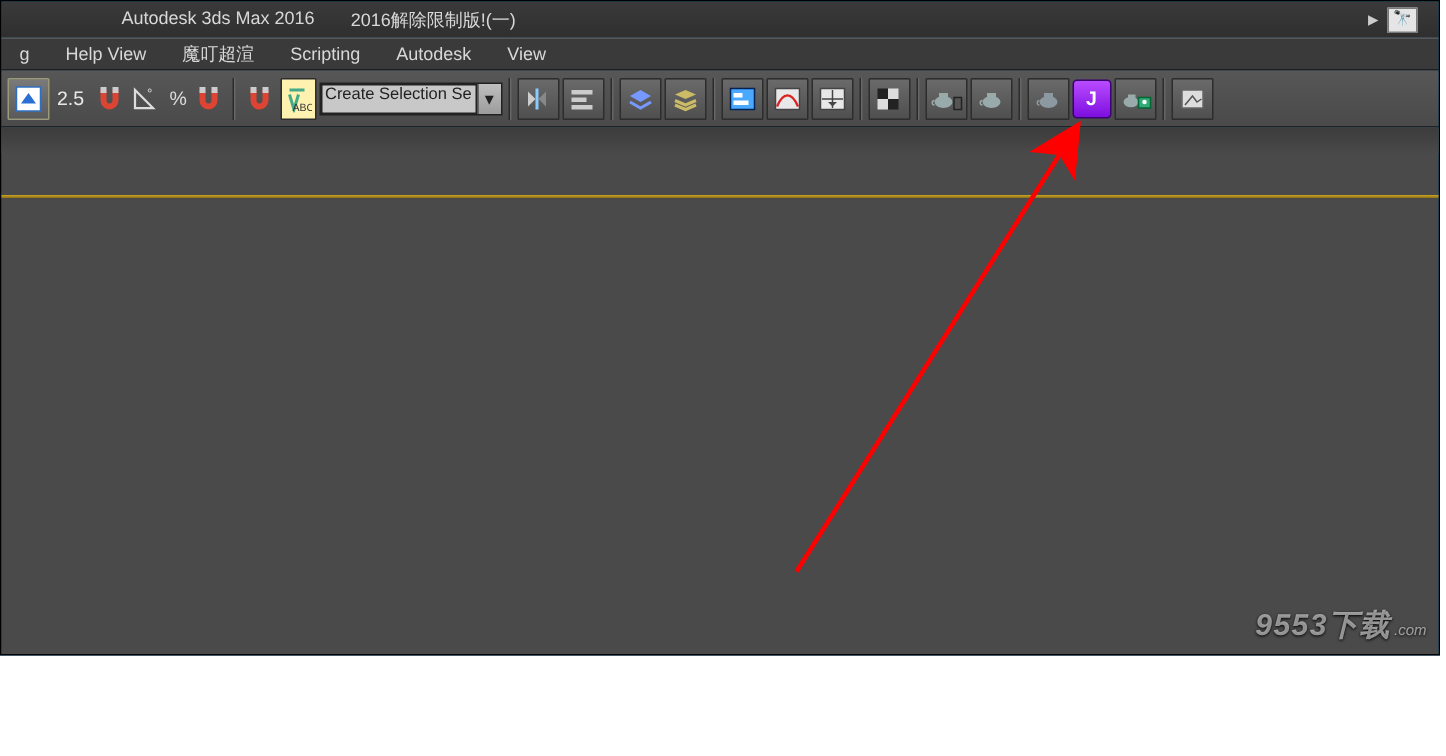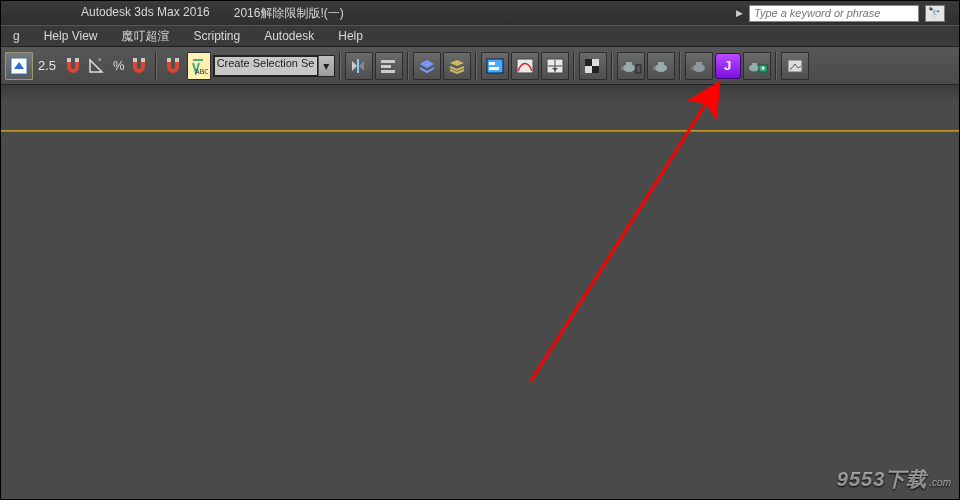--- a/index.html
+++ b/index.html
@@ -5,21 +5,21 @@
   * { box-sizing: border-box; margin:0; padding:0; }
   body {
     width:964px; height:504px;
     background:#fff;
     font-family: Arial, sans-serif;
     font-size:12px;
     position:relative;
     overflow:hidden;
   }
   .app {
-    width:960px; height:500px;
+    width:960px; height:437px;
     border:1px solid #000;
     position:relative;
     background:#0369a1;
   }
   
   .titlebar {
     height:24px;
     background:linear-gradient(#3a3a3a,#2f2f2f);
     display:flex;
     align-items:center;
@@ -181,34 +181,33 @@
 
 <div class="app">
 
   <div class="titlebar">
     <div class="titles">
       <span>Autodesk 3ds Max 2016</span>
       <span>2016解除限制版!(一)</span>
     </div>
     <div class="search-area">
       <span style="color:#ccc;font-size:9px;">▶</span>
-      <input class="search-input" placeholder="Type a keyword or phrase" style="">
       <div class="search-btn">
         <span>🔭</span>
       </div>
     </div>
   </div>
 
   <div class="menubar">
     <div class="menu-item">g</div>
     <div class="menu-item">Help View</div>
     <div class="menu-item">魔叮超渲</div>
     <div class="menu-item">Scripting</div>
     <div class="menu-item">Autodesk</div>
-    <div class="menu-item">Help</div>
+    <div class="menu-item">View</div>
   </div>
 
   <div class="toolbar">
     <div class="tb-btn active">
       <svg width="18" height="18">
           <rect x="1" y="1" width="16" height="16" fill="#fff" stroke="#3070c0"></rect>
           <path d="M4 12 L9 5 L14 12 Z" fill="#2a6fd4"></path>
         </svg>
     </div>
     <span class="snap-val">2.5</span>

